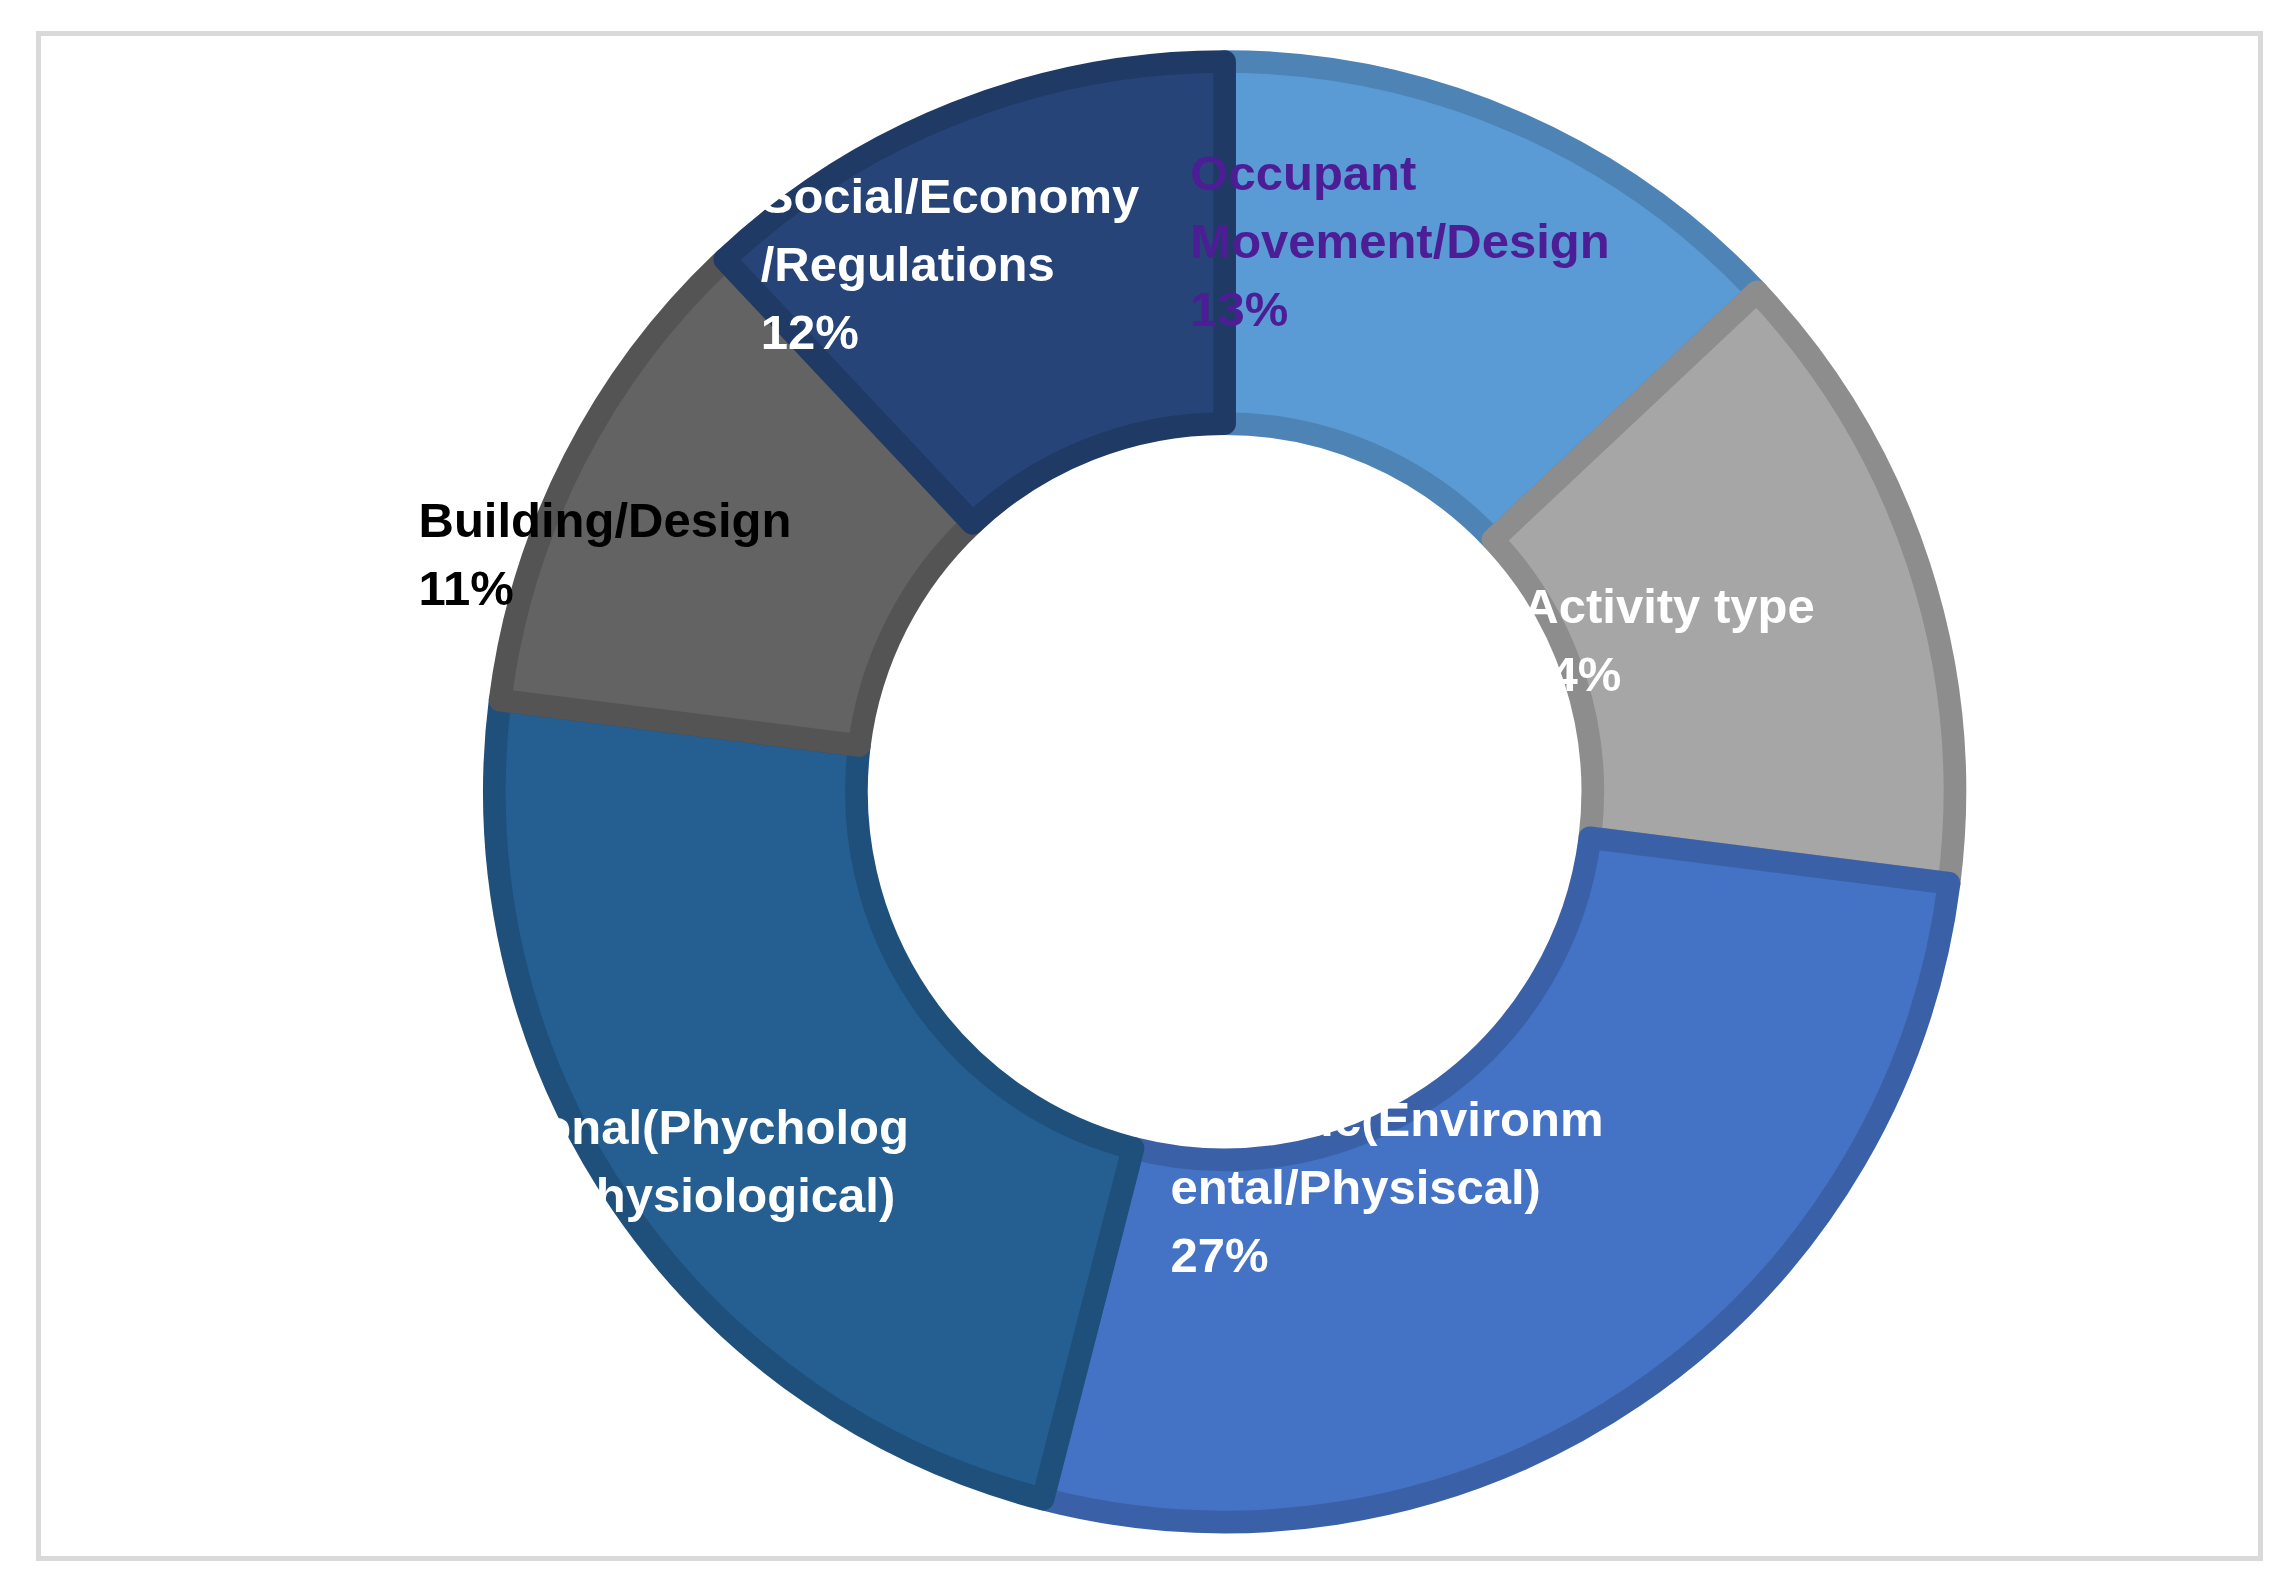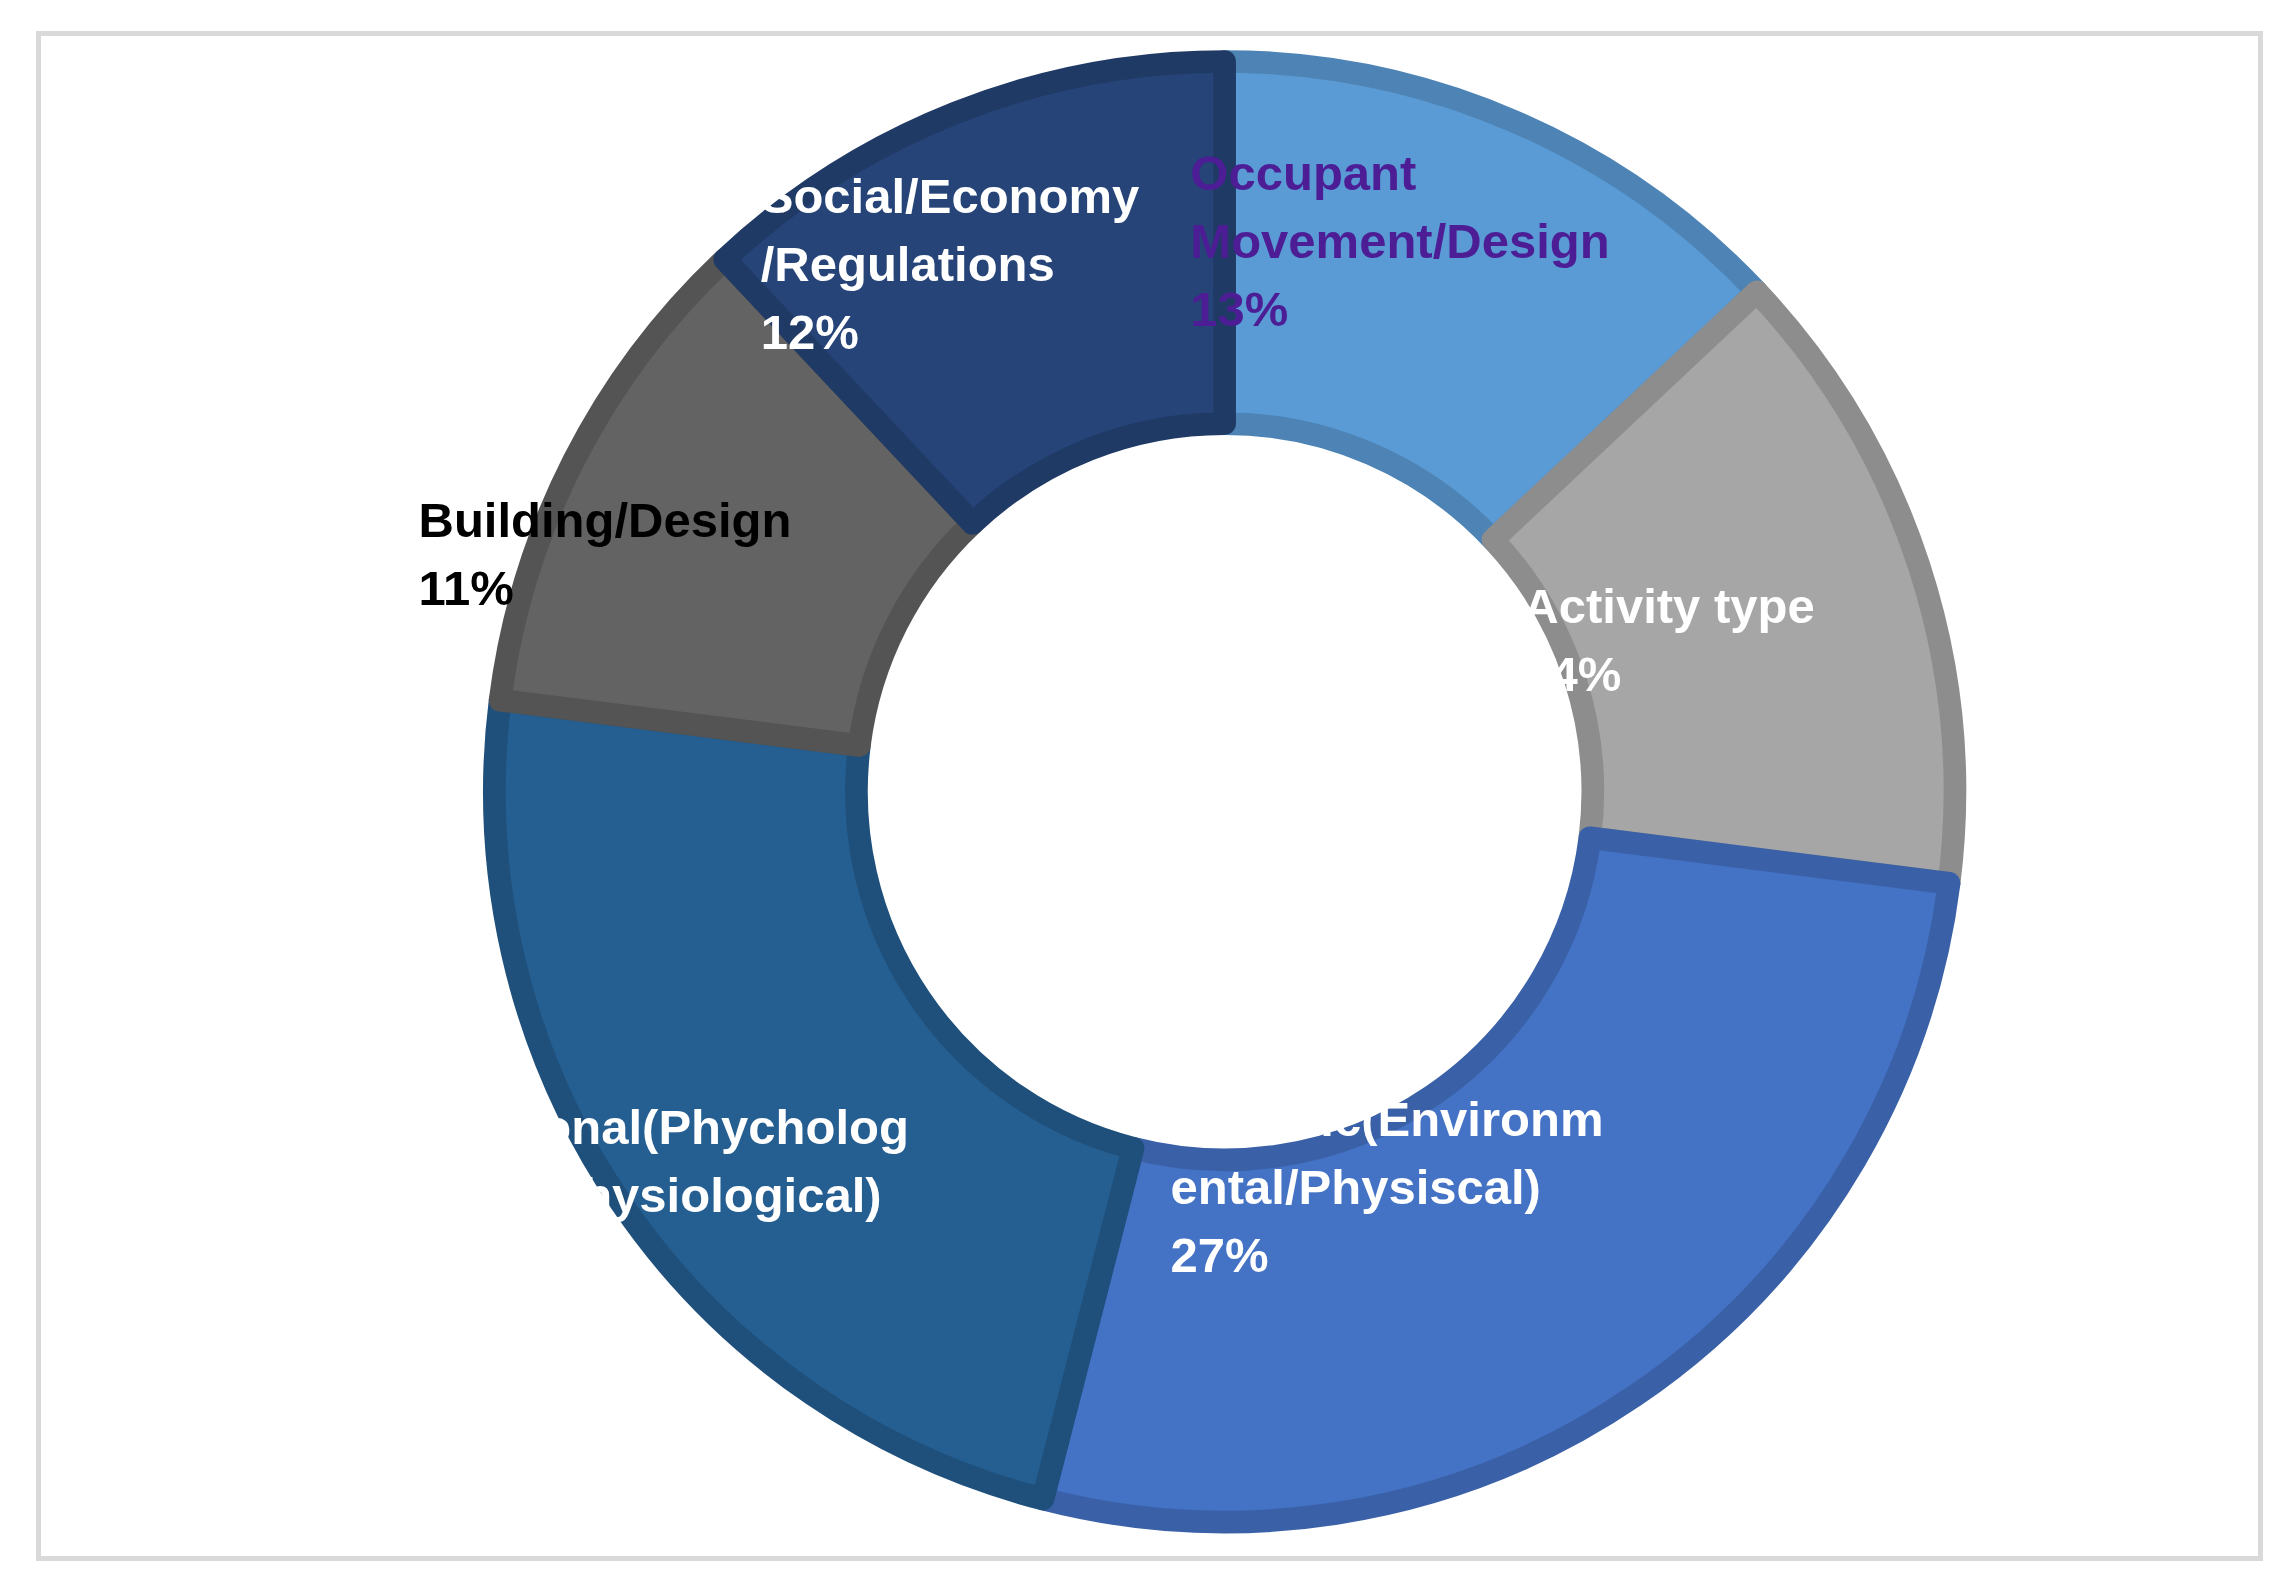--- a/index.html
+++ b/index.html
@@ -67,21 +67,21 @@
       <div class="slice-label-line">Activity type</div>
       <div class="slice-label-line">14%</div>
     </div>
     <div class="slice-label" style="left: 1387px; top: 1187px; color: rgb(255, 255, 255);">
       <div class="slice-label-line">Climatic(Environm</div>
       <div class="slice-label-line">ental/Physiscal)</div>
       <div class="slice-label-line">27%</div>
     </div>
     <div class="slice-label" style="left: 672px; top: 1195px; color: rgb(255, 255, 255);">
       <div class="slice-label-line">Personal(Phycholog</div>
-      <div class="slice-label-line">type/Physiological)</div>
+      <div class="slice-label-line">ental/Physiological)</div>
       <div class="slice-label-line">23%</div>
     </div>
     <div class="slice-label" style="left: 605px; top: 554px; color: #000000;">
       <div class="slice-label-line">Building/Design</div>
       <div class="slice-label-line">11%</div>
     </div>
     <div class="slice-label" style="left: 950px; top: 264px; color: rgb(255, 255, 255);">
       <div class="slice-label-line">Social/Economy</div>
       <div class="slice-label-line">/Regulations</div>
       <div class="slice-label-line">12%</div>

